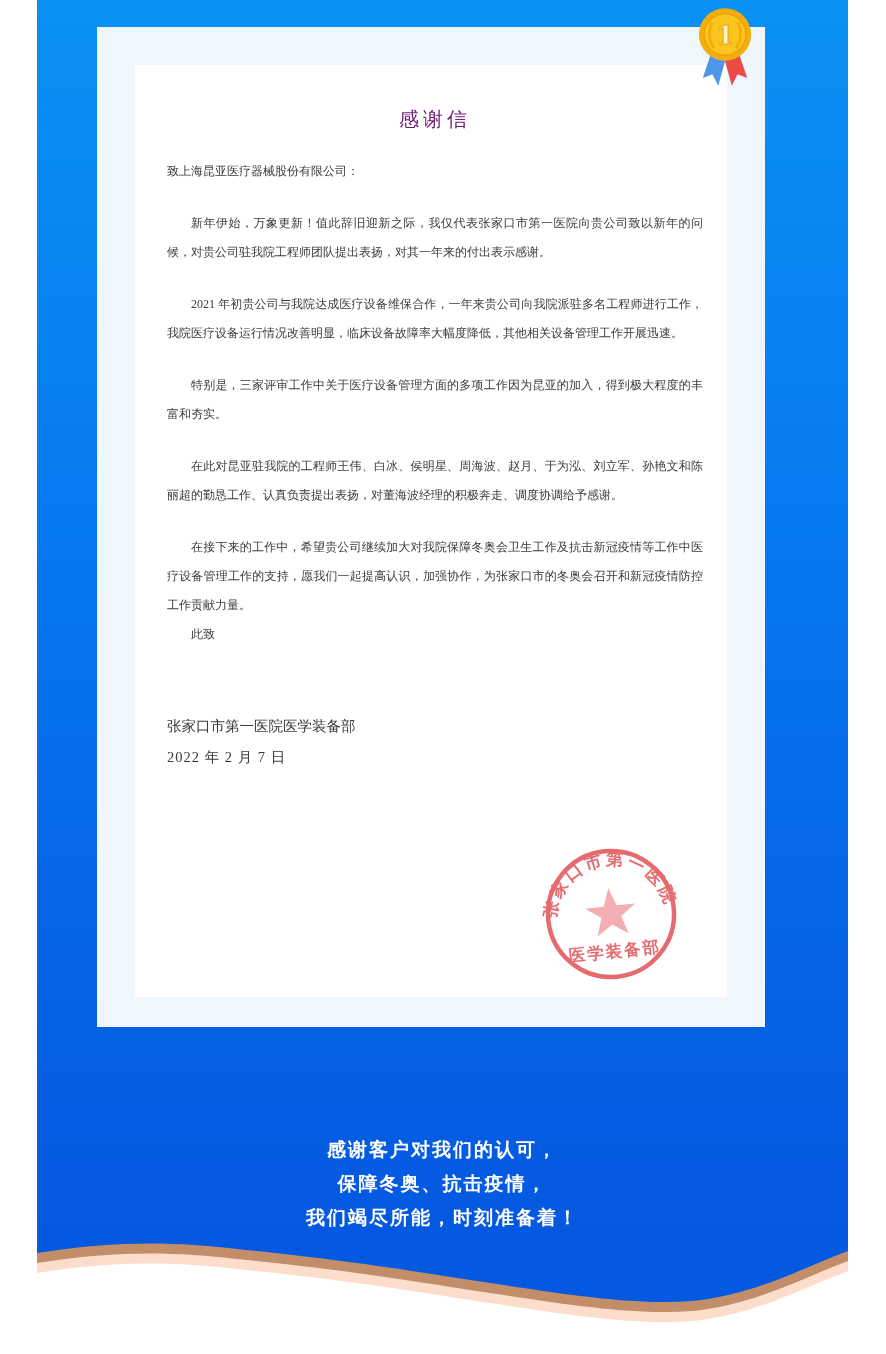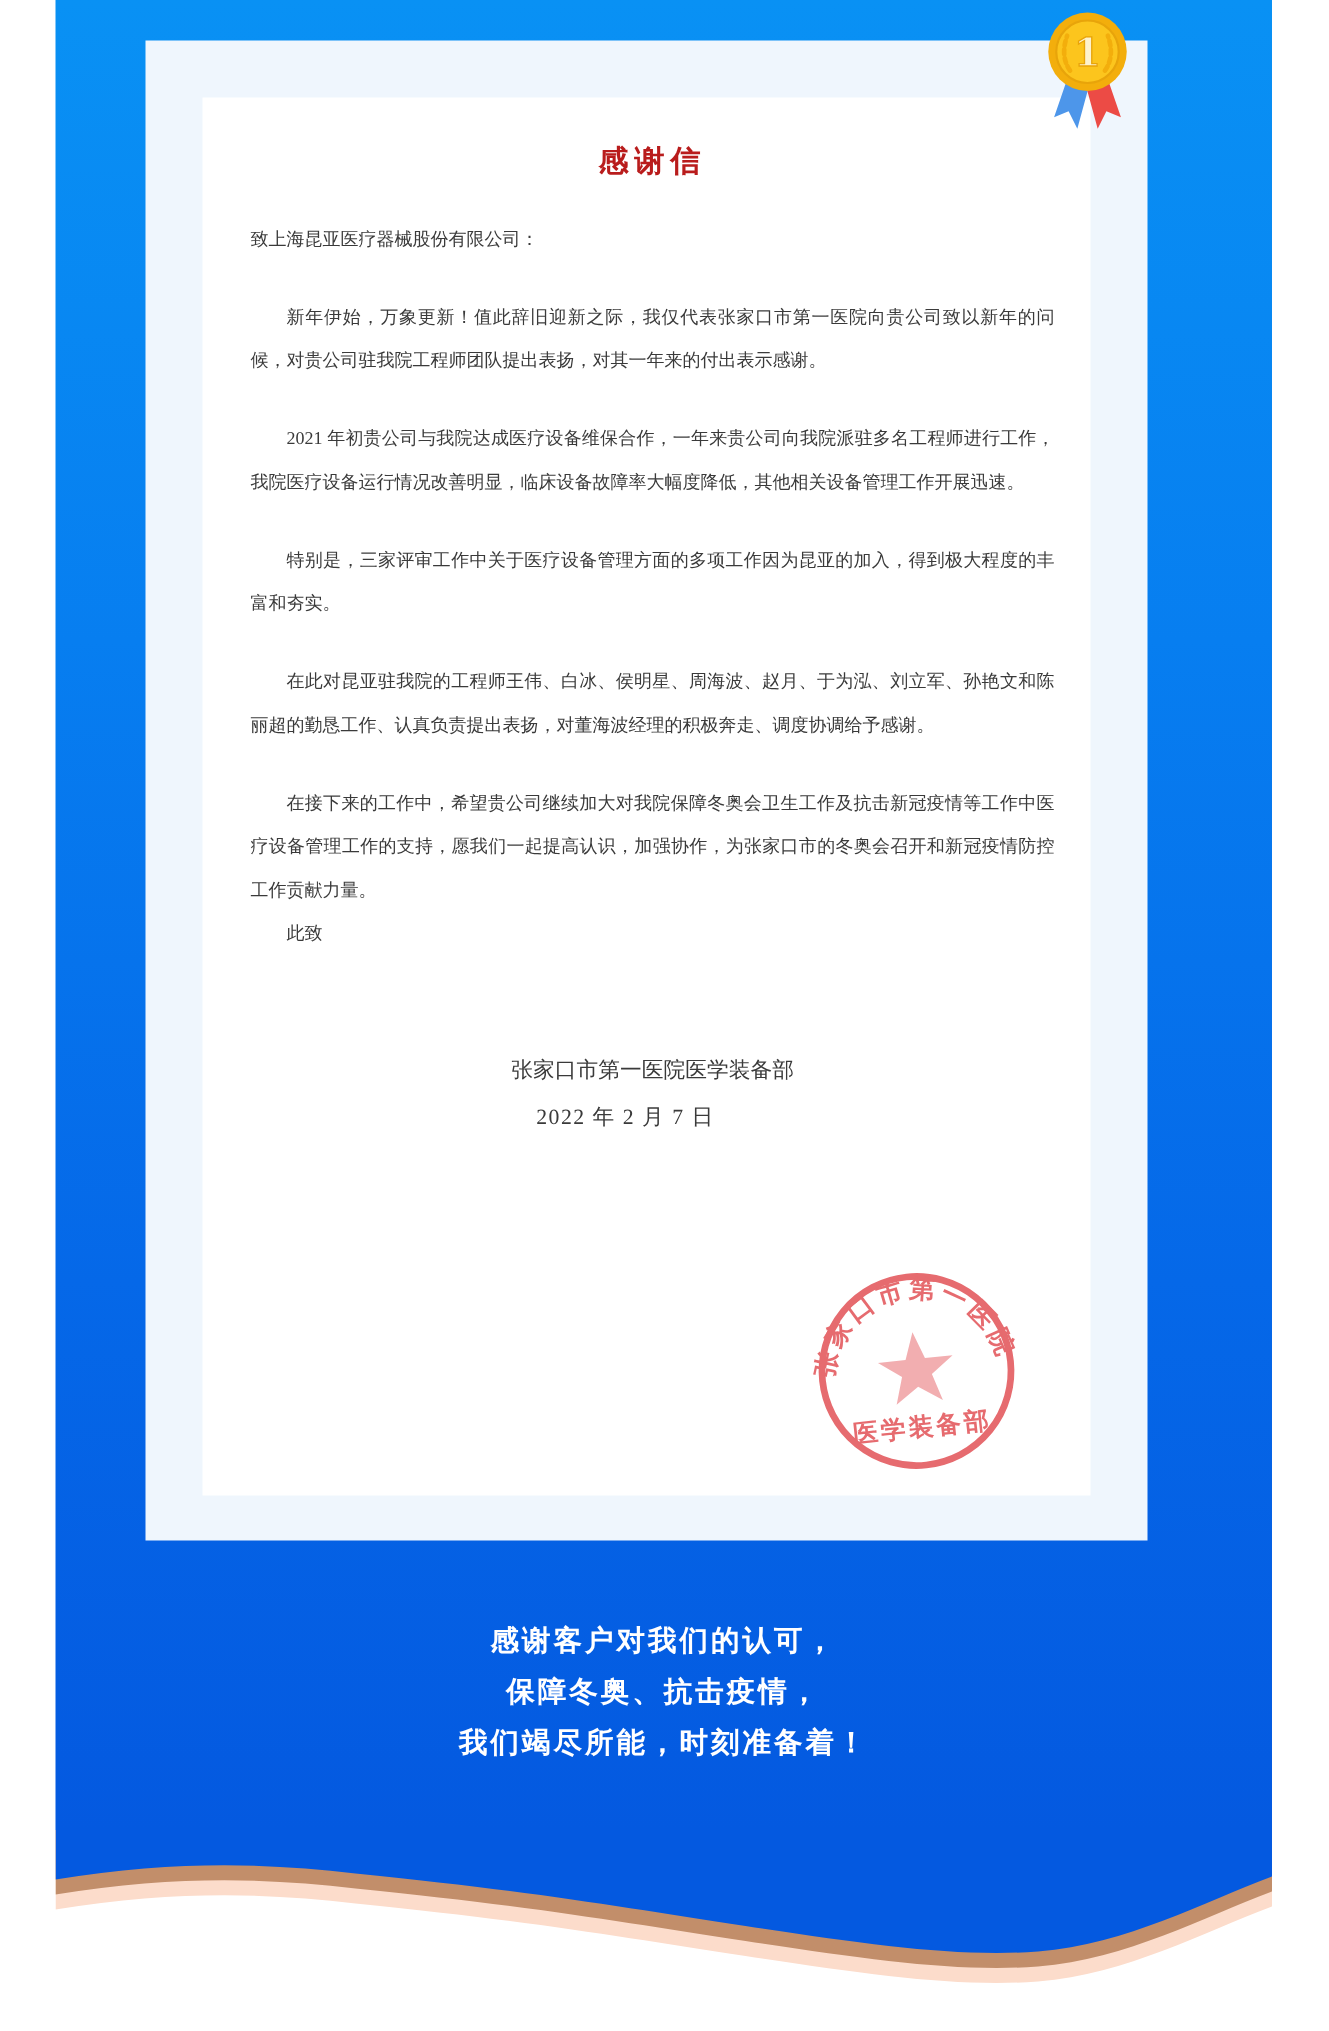--- a/index.html
+++ b/index.html
@@ -15,38 +15,38 @@
   .wave-svg { position:absolute; left:37px; top:1220px; width:811px; height:134px; display:block; }
   .letter-card {
     position:absolute; left:97px; top:27px; width:668px; height:1000px;
     background:#eff6fd;
   }
   .letter-page {
     position:absolute; left:38px; top:38px; width:592px; height:932px;
     background:#ffffff; color:#3a3a3a; padding:20px 24px 0 32px;
   }
   .letter-title {
-    text-align:center; font-size:20px; font-weight:bold; color:#b91c1c;
-    letter-spacing:4px; margin-top:9px; margin-bottom:24px;
+    text-align:center; font-size:20px; font-weight:normal; color:#701a75;
+    letter-spacing:4px; margin-top:21px; margin-bottom:24px;
   }
   .letter-body { font-size:12px; line-height:29px; text-align:justify; }
   .salutation { text-indent:0; }
   .para { text-indent:2em;margin-top:23px; }
   .closing { text-indent:2em; }
-  .signature-block { margin-top:62px; text-align:center; font-size:14.5px; line-height:31px; position:relative; z-index:2; }
+  .signature-block { margin-top:62px; text-align:left; font-size:14.5px; line-height:31px; position:relative; z-index:2; }
   .signature-date { margin-right:36px; letter-spacing:1px; }
   .stamp {
     position:absolute; left:406px; top:779px; width:140px; height:140px;
     opacity:.82; transform:rotate(-6deg); z-index:1; pointer-events:none;
   }
   .medal {
     position:absolute; left:694px; top:6px; width:62px; height:88px; z-index:5;
   }
   .footer-tagline {
-    position:absolute; left:37px; top:1078px; width:811px;
+    position:absolute; left:37px; top:1133px; width:811px;
     text-align:center; color:#ffffff; font-weight:bold; font-size:19px;
     line-height:34px; letter-spacing:2px;
     font-family:"Liberation Sans","DejaVu Sans",sans-serif;
   }
 </style>
 </head>
 <body>
 
 <div class="blue-panel"></div>
 

